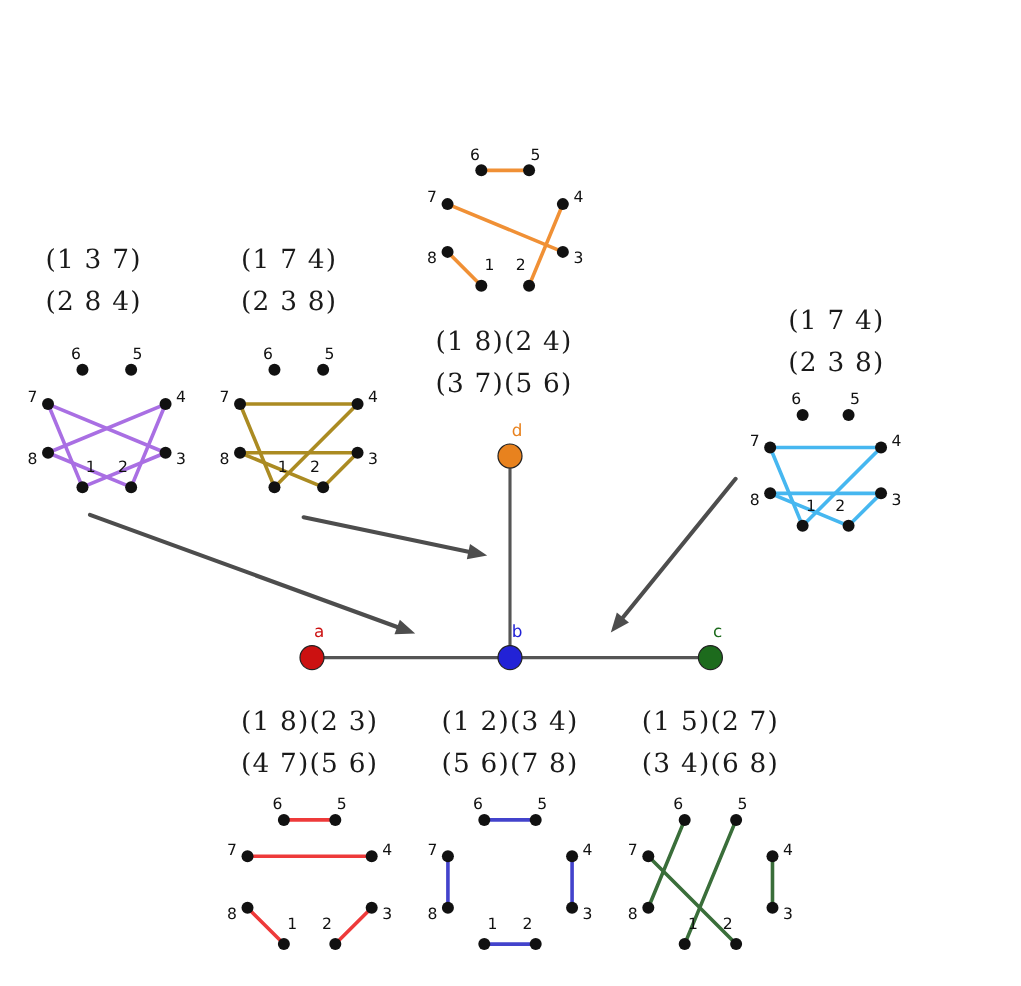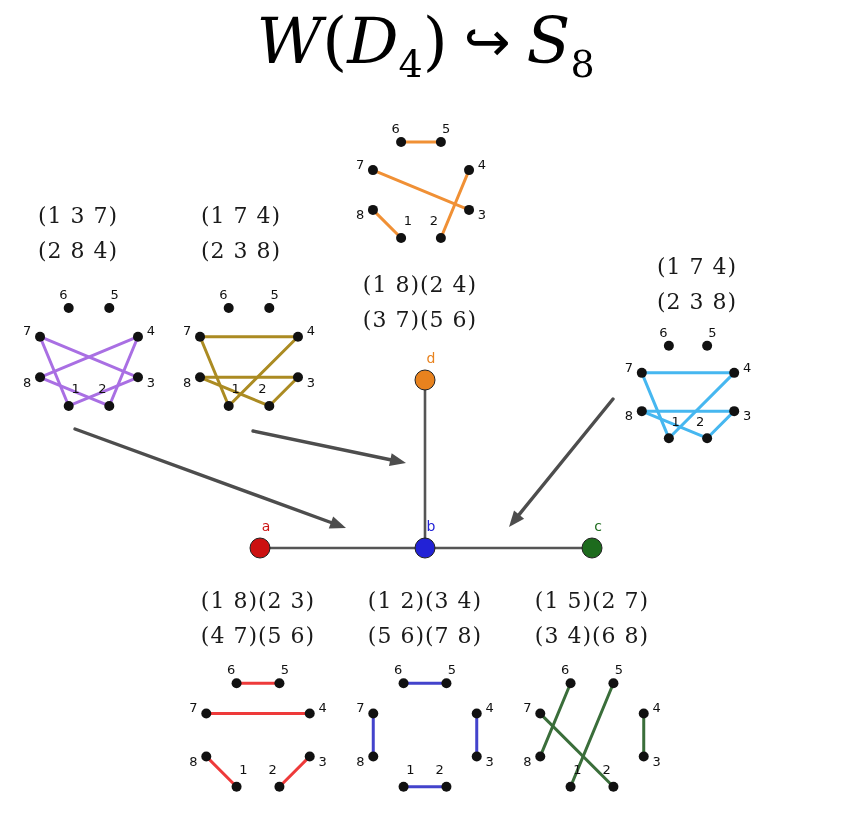--- a/index.html
+++ b/index.html
@@ -14,21 +14,20 @@
   svg{position:absolute;left:0;top:0;}
   .vlabel{font-family:"DejaVu Sans",sans-serif;font-size:13px;fill:#111;}
   .cyclabel{font-family:"DejaVu Serif",serif;font-size:22px;fill:#1a1a1a;letter-spacing:1px;}
   .nodelabel{font-family:"DejaVu Sans",sans-serif;font-size:14px;}
 </style>
 </head>
 <body>
 
 <div class="page">
 
-  <div class="title"><span class="ti">W</span><span class="tu">(</span><span class="ti">D</span><span class="tsub">4</span><span class="tu">)</span><span class="thook">↪</span><span class="ti">S</span><span class="tsub">8</span></div>
 
   <svg id="diagram-svg" width="851" height="822" viewBox="0 0 851 822">
       <g>
         <line x1="68.71777808465026" y1="405.9656152230982" x2="137.9656152230982" y2="377.28222191534974" stroke="#a96fe3" stroke-width="3" stroke-linecap="round"></line>
         <line x1="137.9656152230982" y1="377.28222191534974" x2="40.0343847769018" y2="336.71777808465026" stroke="#a96fe3" stroke-width="3" stroke-linecap="round"></line>
         <line x1="40.0343847769018" y1="336.71777808465026" x2="68.71777808465026" y2="405.9656152230982" stroke="#a96fe3" stroke-width="3" stroke-linecap="round"></line>
         <line x1="109.28222191534977" y1="405.9656152230982" x2="40.03438477690179" y2="377.28222191534974" stroke="#a96fe3" stroke-width="3" stroke-linecap="round"></line>
         <line x1="40.03438477690179" y1="377.28222191534974" x2="137.9656152230982" y2="336.71777808465026" stroke="#a96fe3" stroke-width="3" stroke-linecap="round"></line>
         <line x1="137.9656152230982" y1="336.71777808465026" x2="109.28222191534977" y2="405.9656152230982" stroke="#a96fe3" stroke-width="3" stroke-linecap="round"></line>
         <circle cx="68.71777808465026" cy="405.9656152230982" r="5" fill="#111111"></circle>

